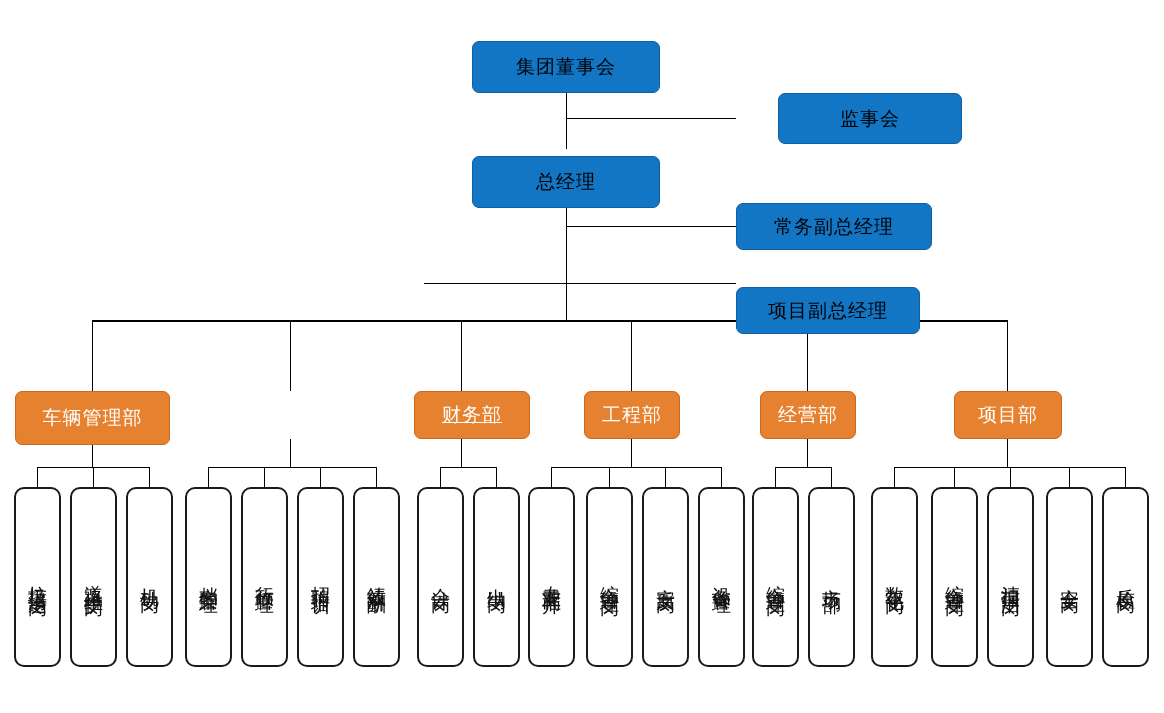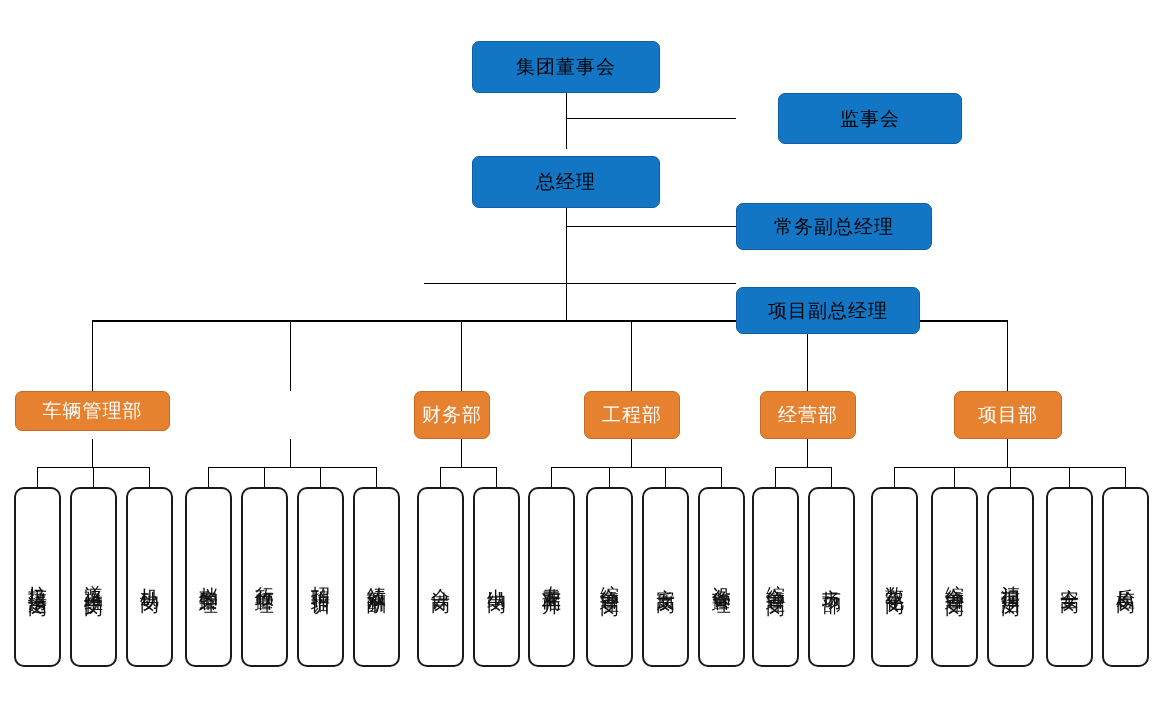--- a/index.html
+++ b/index.html
@@ -142,24 +142,24 @@
 
   <div class="node node-blue" style="left:736px; top:203px; width:196px; height:47px;">
     <span>常务副总经理</span>
   </div>
 
   <div class="node node-blue" style="left:736px; top:259px; width:184px; height:47px;margin-top:28px;">
     <span>项目副总经理</span>
   </div>
 
 
-  <div class="node node-orange" style="left:15px; top:391px; width:155px; height:40px;">
+  <div class="node node-orange" style="left:15px; top:391px; width:155px; height:54px;">
     <span>车辆管理部</span>
   </div>
-  <div class="node node-orange" style="left:414px; top:391px; width:76px; height:48px;">
+  <div class="node node-orange" style="left:414px; top:391px; width:116px; height:48px;text-decoration:underline;">
     <span>财务部</span>
   </div>
   <div class="node node-orange" style="left:584px; top:391px; width:96px; height:48px;">
     <span>工程部</span>
   </div>
   <div class="node node-orange" style="left:760px; top:391px; width:96px; height:48px;">
     <span>经营部</span>
   </div>
   <div class="node node-orange" style="left:954px; top:391px; width:108px; height:48px;">
     <span>项目部</span>

